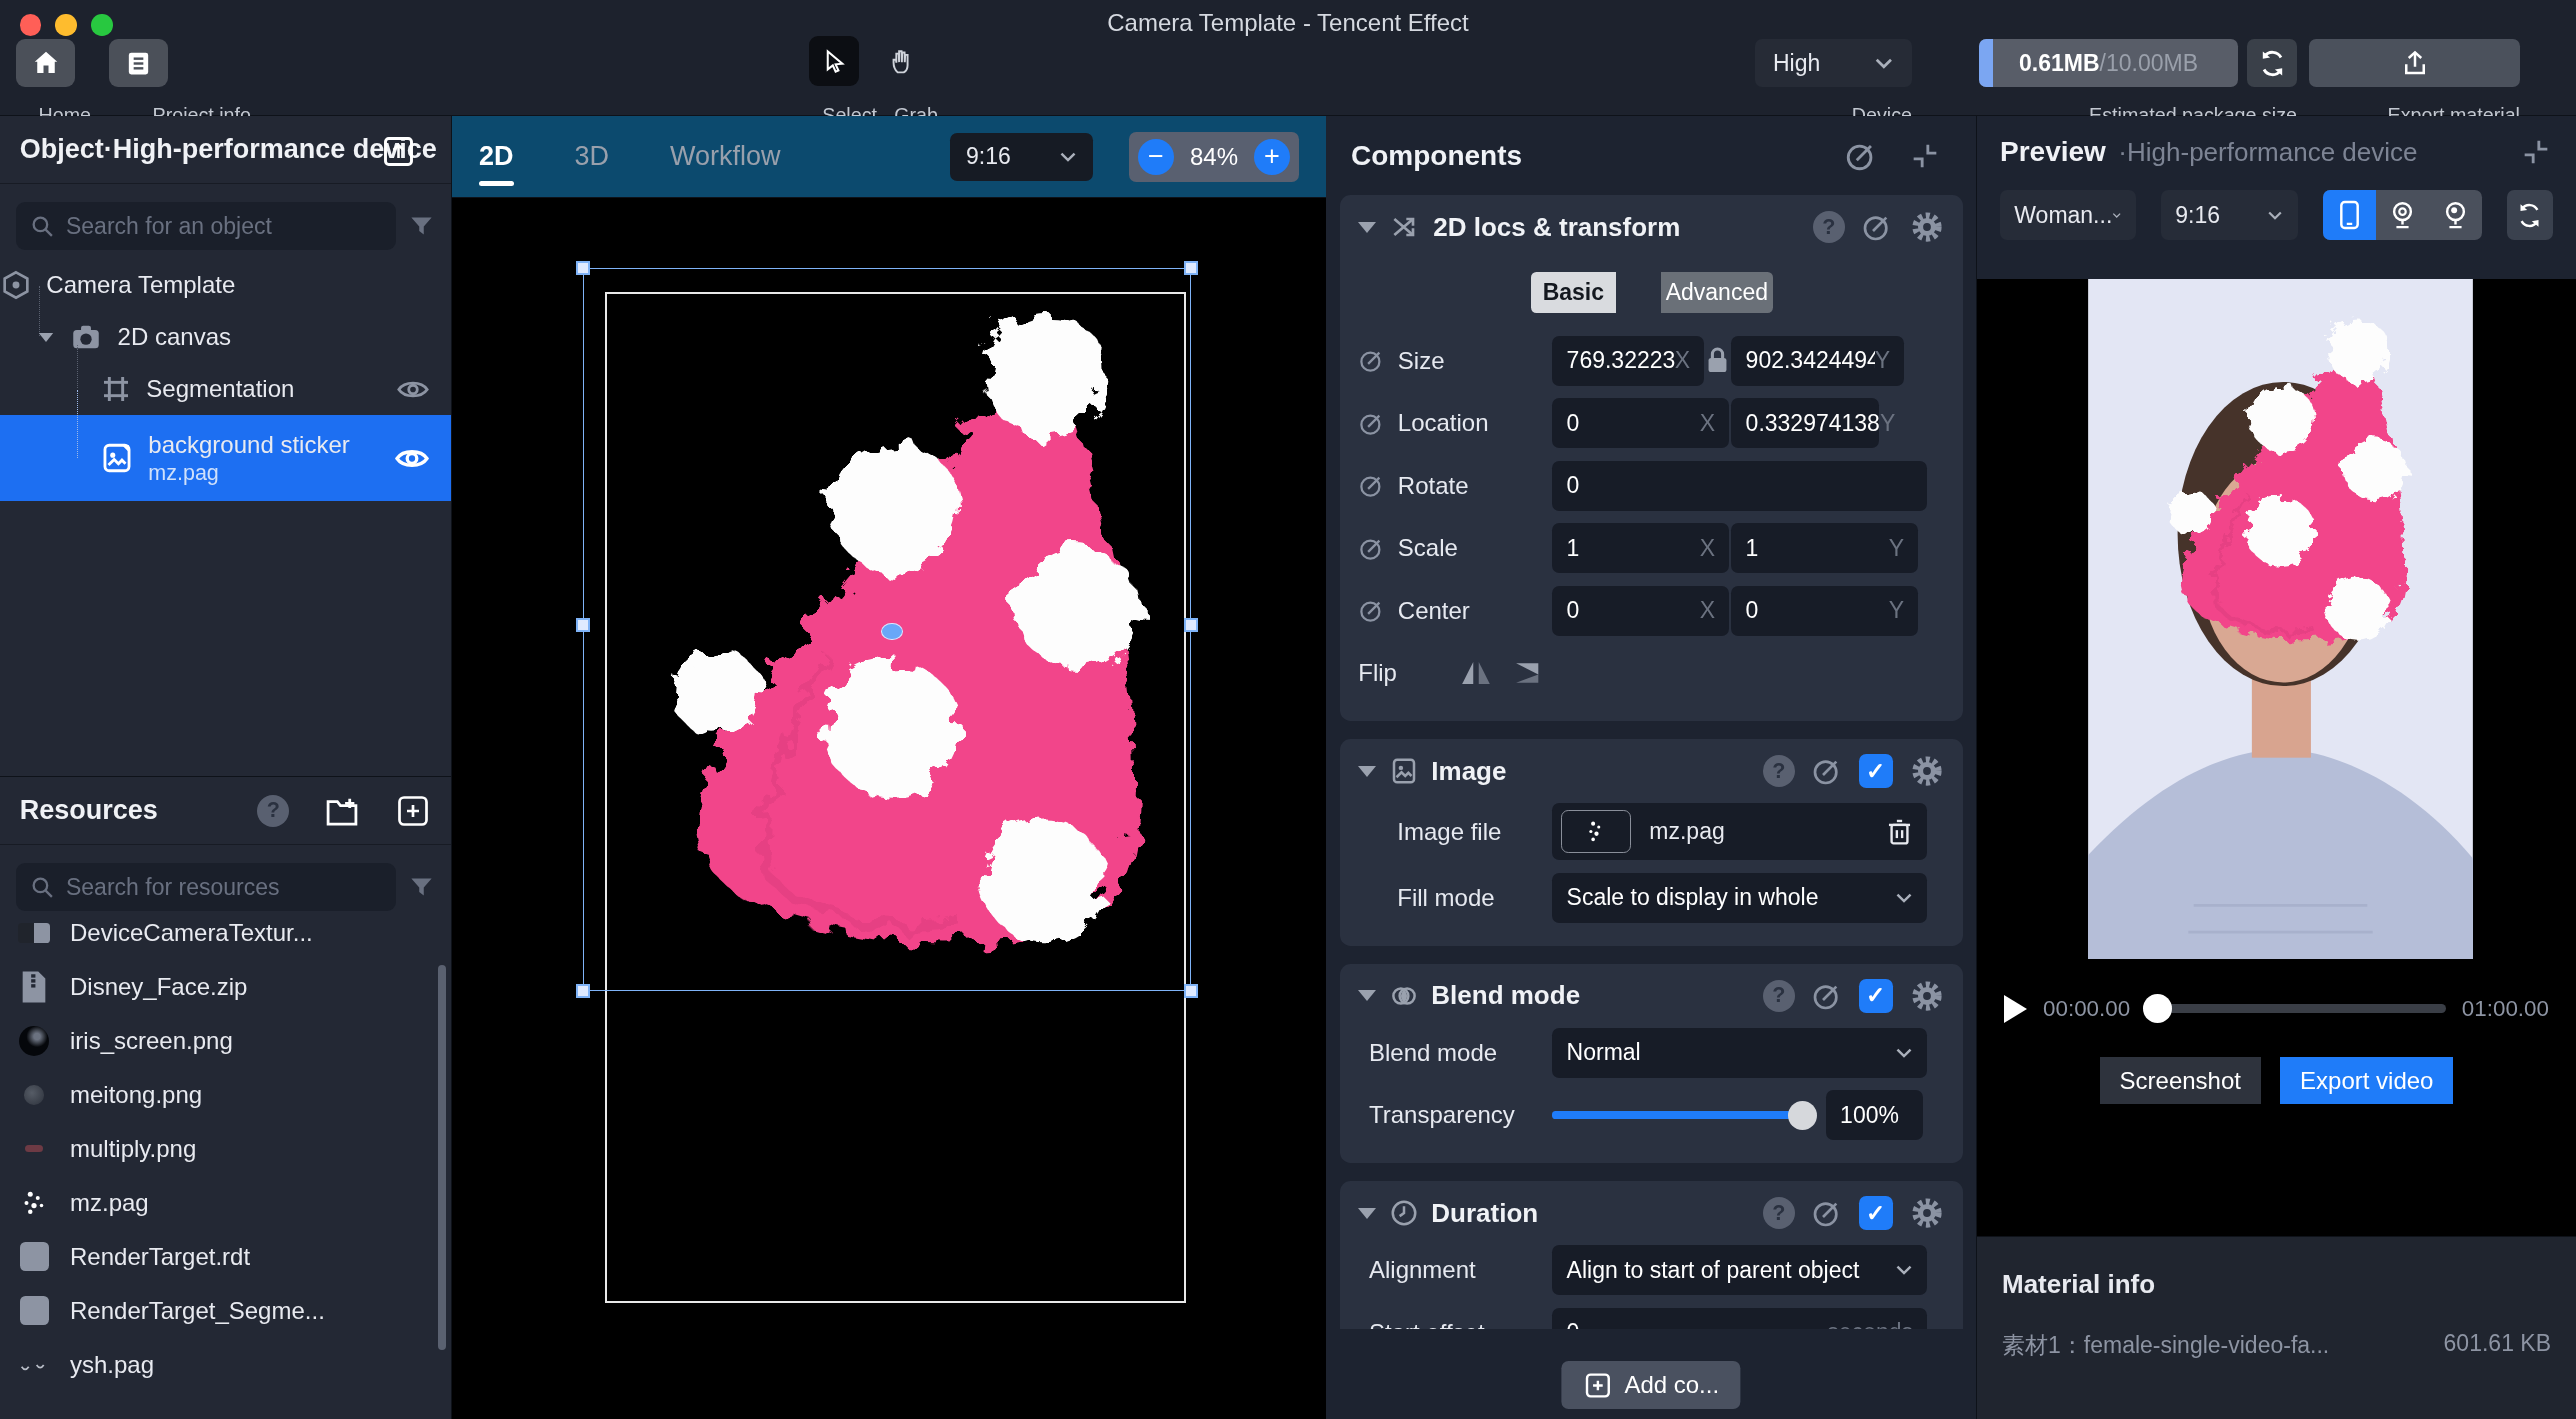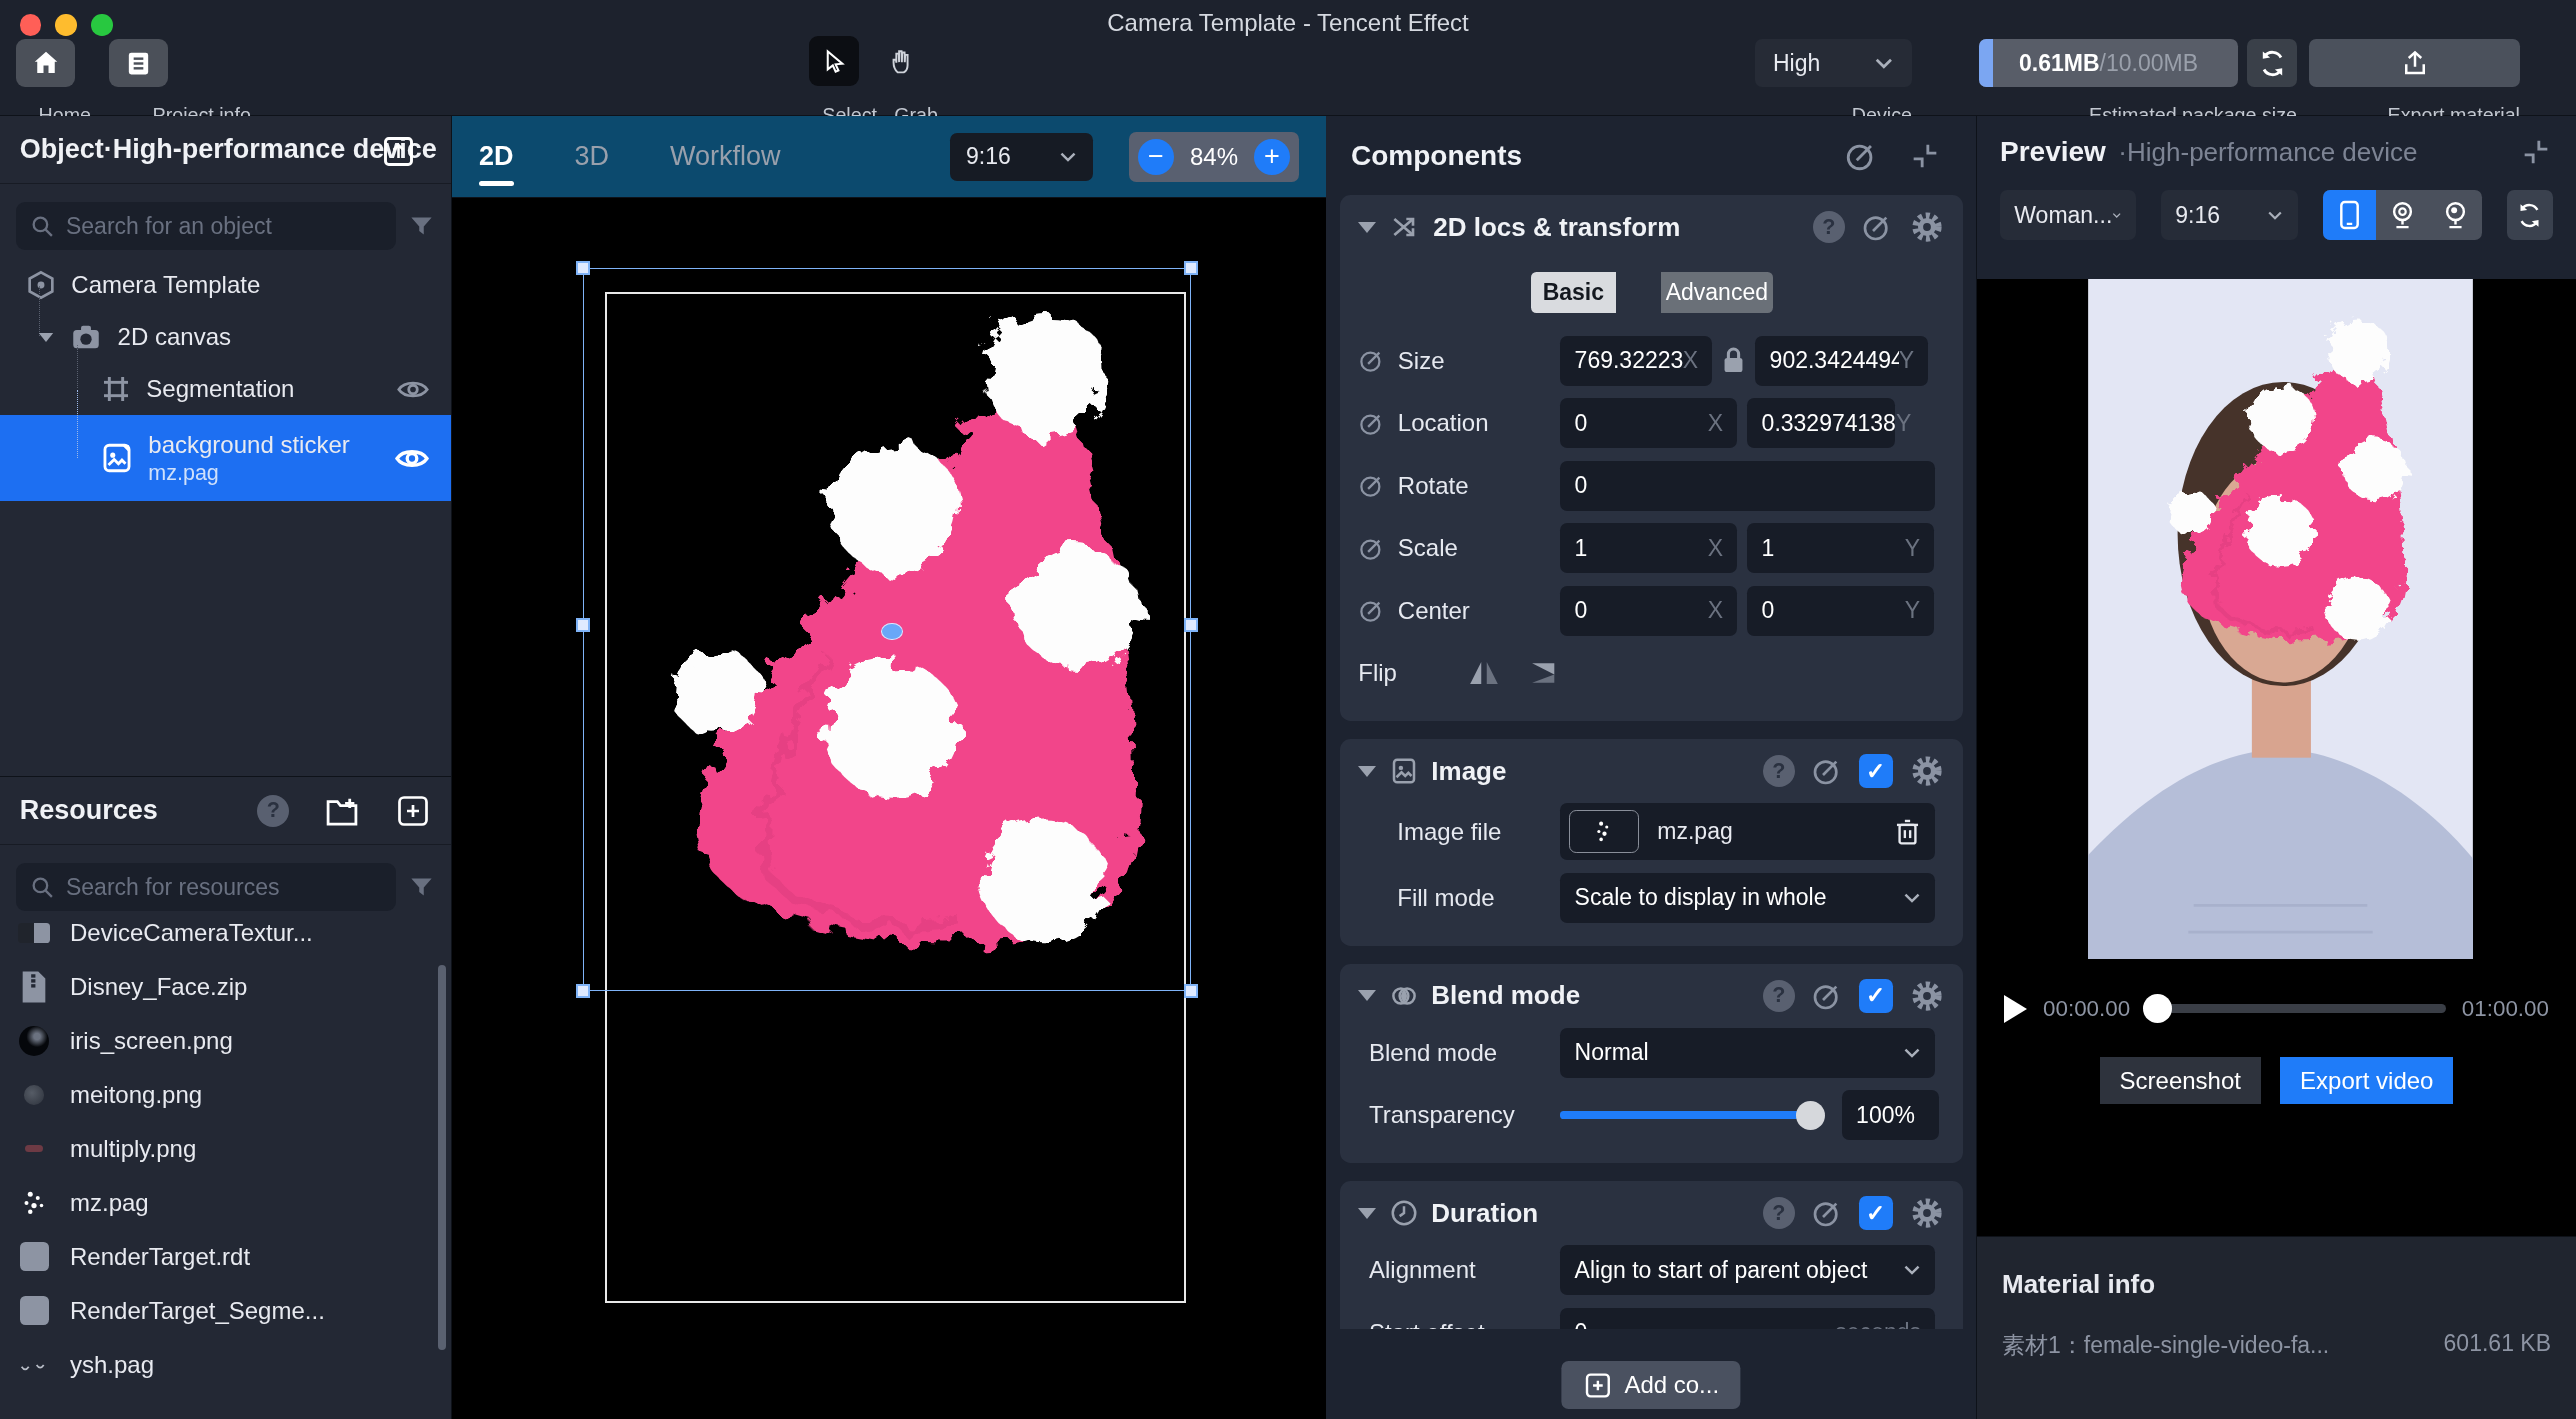--- a/index.html
+++ b/index.html
@@ -92,21 +92,21 @@
   .card-icons { margin-left:auto; display:flex; align-items:center; gap:16px; }
   .help-badge { width:32px; height:32px; border-radius:50%; background:#596070; color:#2a3140;
     font-size:21.5px; font-weight:bold; display:flex; align-items:center; justify-content:center; }
   .chk { width:34px; height:34px; border-radius:7.2px; background:#1f7cf9; display:flex;
     align-items:center; justify-content:center; color:#fff; font-size:23px; font-weight:bold; }
   .seg { margin:12.5px auto 23px auto; width:242px; height:41px; display:flex; border-radius:5.4px; overflow:hidden;gap:45px; }
   .seg .on  { flex:1; background:#d9dbdf; color:#14181f; font-size:23px; font-weight:bold;
     display:flex; align-items:center; justify-content:center; }
   .seg .off { flex:1.3; background:#6a7078; color:#fff; font-size:23px;
     display:flex; align-items:center; justify-content:center; }
-  .frow { display:flex; align-items:center; height:50px; margin-bottom:12.5px; gap:10px;text-align:right; }
+  .frow { display:flex; align-items:center; height:50px; margin-bottom:12.5px; gap:2px;text-align:right; }
   .frow .lbl { font-size:24px; color:#e6e9f0; display:flex; align-items:center; gap:12.5px; width:192px; }
   .inp { background:#171c27; border-radius:7.2px; height:50px; display:flex; align-items:center;
     padding:0 14.3px; font-size:23px; color:#fff; }
   .inp .suf { margin-left:auto; color:#6b7280; }
   .inp.half { width:152px; }
   .inp.half2 { width:173px; }
   .inp.full { width:375px; }
   .sel-dd { background:#171c27; border-radius:7.2px; height:50px; width:375px; display:flex;
     align-items:center; justify-content:space-between; padding:0 14.3px; font-size:23px; color:#fff; }
   #add-btn { position:absolute; left:50%; transform:translateX(-50%); top:1245px; height:48px;
@@ -255,21 +255,21 @@
           <circle cx="10" cy="10" r="6.5" fill="none" stroke="#697080" stroke-width="2.2"></circle>
           <line x1="15" y1="15" x2="21" y2="21" stroke="#697080" stroke-width="2.2"></line>
         </svg>
       <input placeholder="Search for an object" style="">
     </div>
     <svg width="27" height="27" viewBox="0 0 24 24">
         <path d="M3 4 h18 l-7 8 v7 l-4-3 v-4 Z" fill="#697080"></path>
       </svg>
   </div>
 
-  <div class="tree-row" style="padding-left:25px">
+  <div class="tree-row" style="">
     <svg width="32" height="32" viewBox="0 0 24 24">
         <polygon points="12,2.5 20.5,7.2 20.5,16.8 12,21.5 3.5,16.8 3.5,7.2" fill="none" stroke="#8d94a3" stroke-width="2"></polygon>
         <circle cx="12" cy="12" r="2.6" fill="#8d94a3"></circle>
       </svg>
     <span>Camera Template</span>
   </div>
   <div class="tree-row" style="padding-left:37px">
     <span class="guide" style="left:39px;top:-25px;height:50px"></span>
     <span class="caret" style="transform:scale(.8)"></span>
     <svg width="34" height="34" viewBox="0 0 24 24">

